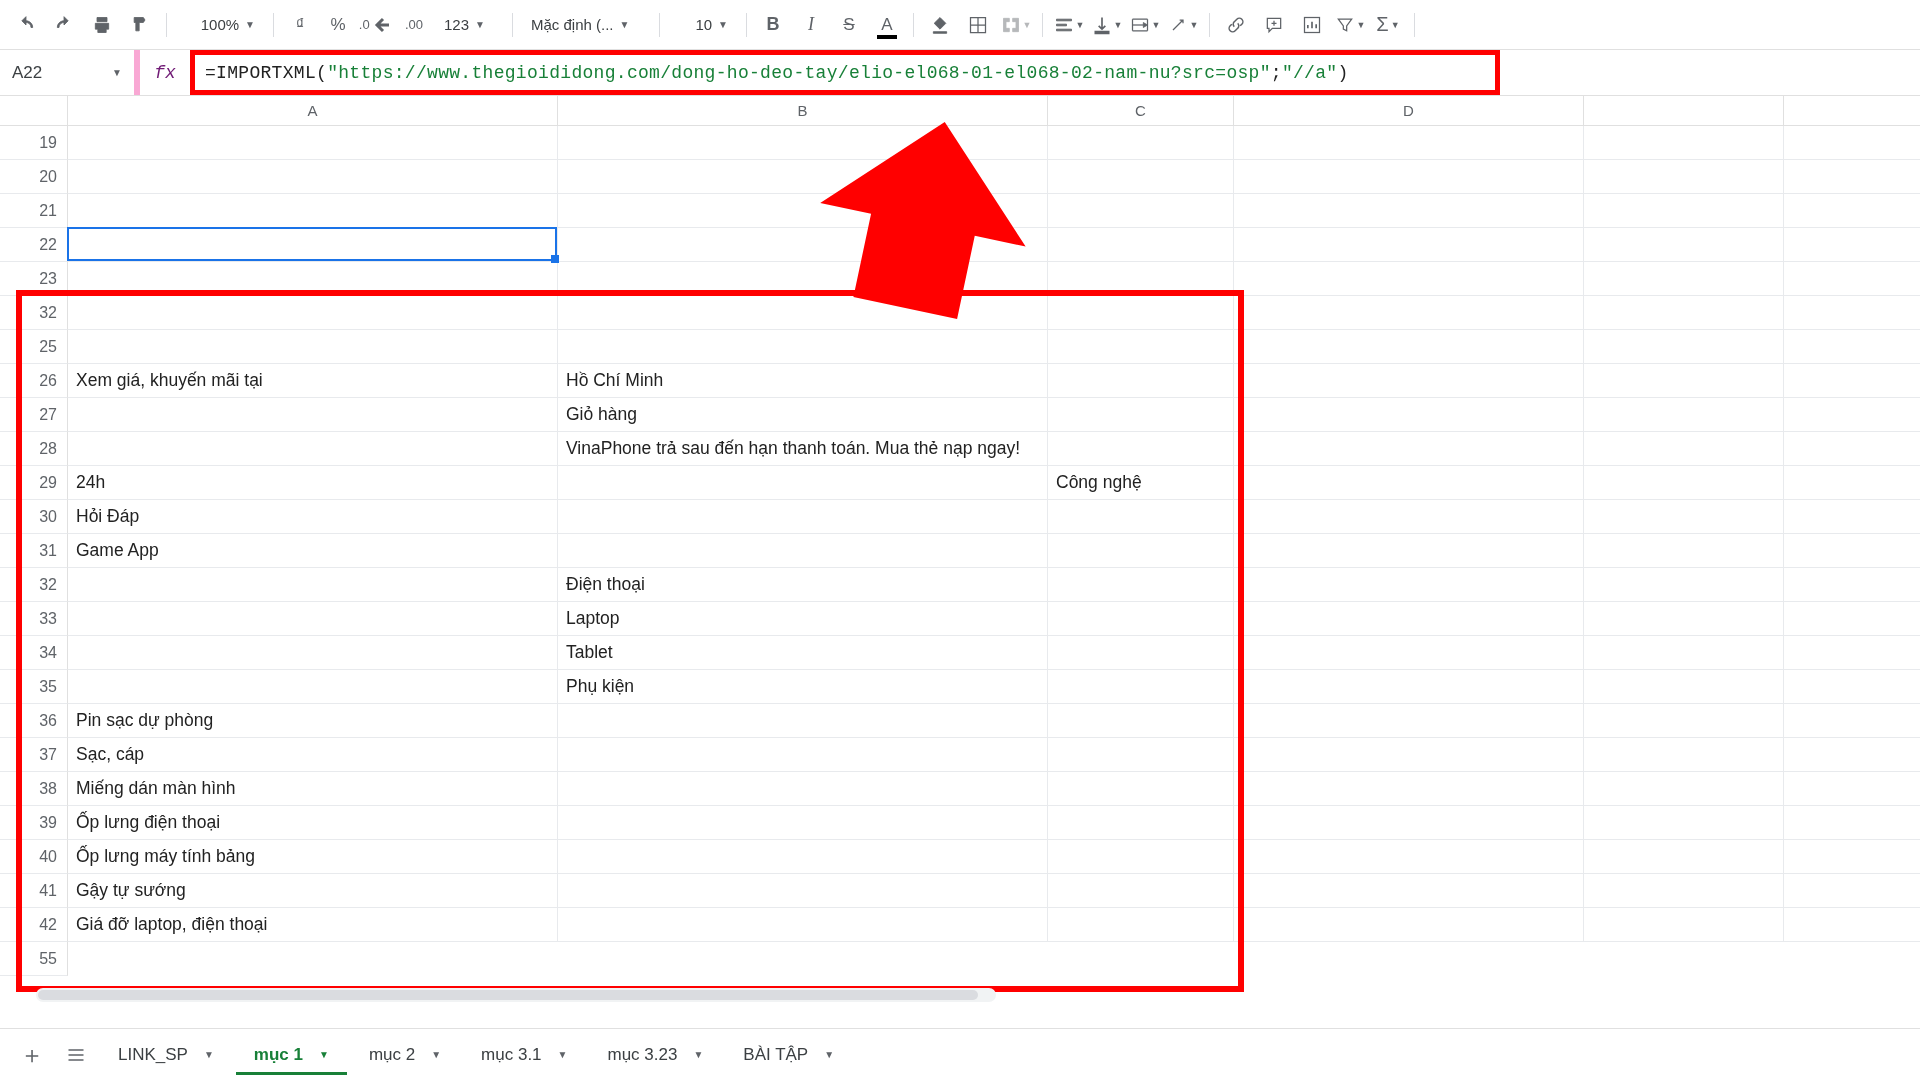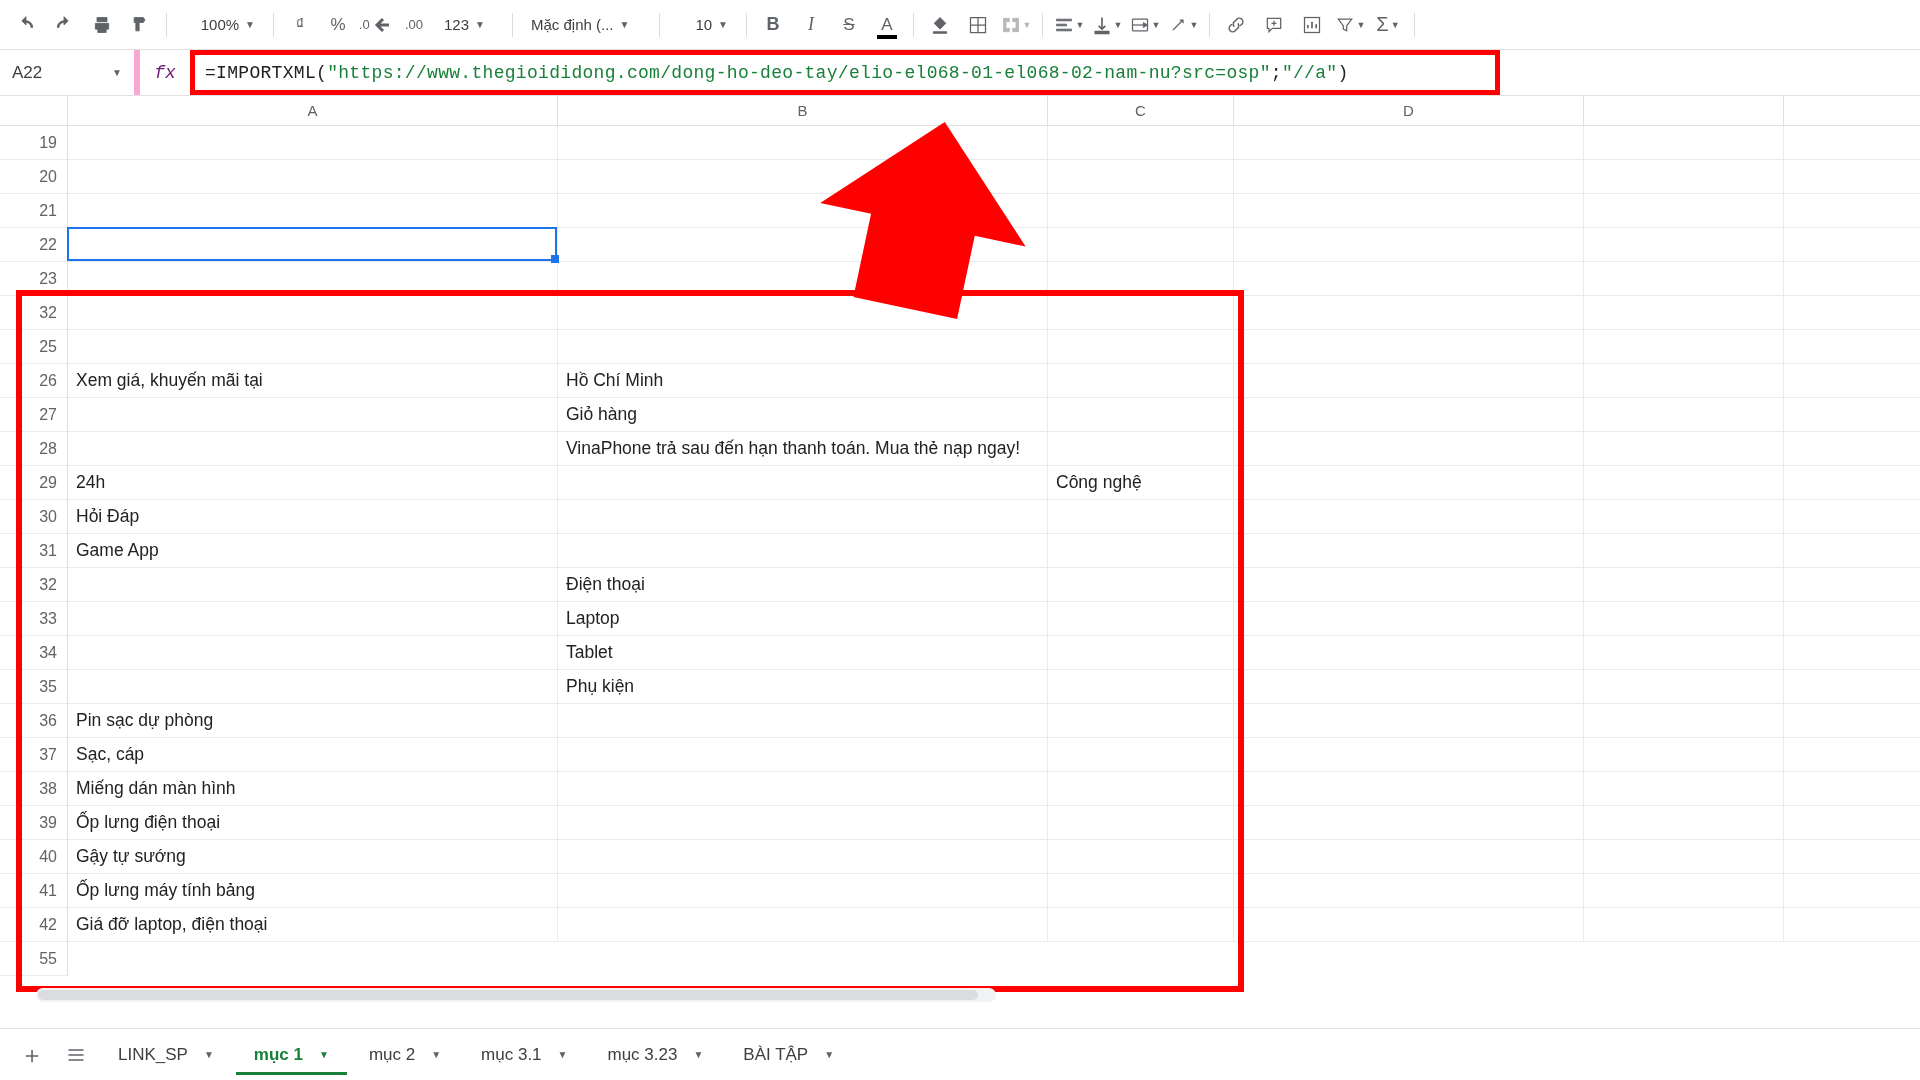--- a/index.html
+++ b/index.html
@@ -385,28 +385,28 @@
         <div class="cell cE" style="width: 200px;"></div>
       </div>
       <div class="grow">
         <div class="cell cA" style="width: 490px;">Ốp lưng điện thoại</div>
         <div class="cell cB" style="width: 490px;"></div>
         <div class="cell cC" style="width: 186px;"></div>
         <div class="cell cD" style="width: 350px;"></div>
         <div class="cell cE" style="width: 200px;"></div>
       </div>
       <div class="grow">
+        <div class="cell cA" style="width: 490px;">Ốp lưng máy tính bảng</div>
+        <div class="cell cB" style="width: 490px;"></div>
+        <div class="cell cC" style="width: 186px;"></div>
+        <div class="cell cD" style="width: 350px;"></div>
+        <div class="cell cE" style="width: 200px;"></div>
+      </div>
+      <div class="grow">
         <div class="cell cA" style="width: 490px;">Gậy tự sướng</div>
-        <div class="cell cB" style="width: 490px;"></div>
-        <div class="cell cC" style="width: 186px;"></div>
-        <div class="cell cD" style="width: 350px;"></div>
-        <div class="cell cE" style="width: 200px;"></div>
-      </div>
-      <div class="grow">
-        <div class="cell cA" style="width: 490px;">Ốp lưng máy tính bảng</div>
         <div class="cell cB" style="width: 490px;"></div>
         <div class="cell cC" style="width: 186px;"></div>
         <div class="cell cD" style="width: 350px;"></div>
         <div class="cell cE" style="width: 200px;"></div>
       </div>
       <div class="grow">
         <div class="cell cA" style="width: 490px;">Giá đỡ laptop, điện thoại</div>
         <div class="cell cB" style="width: 490px;"></div>
         <div class="cell cC" style="width: 186px;"></div>
         <div class="cell cD" style="width: 350px;"></div>

